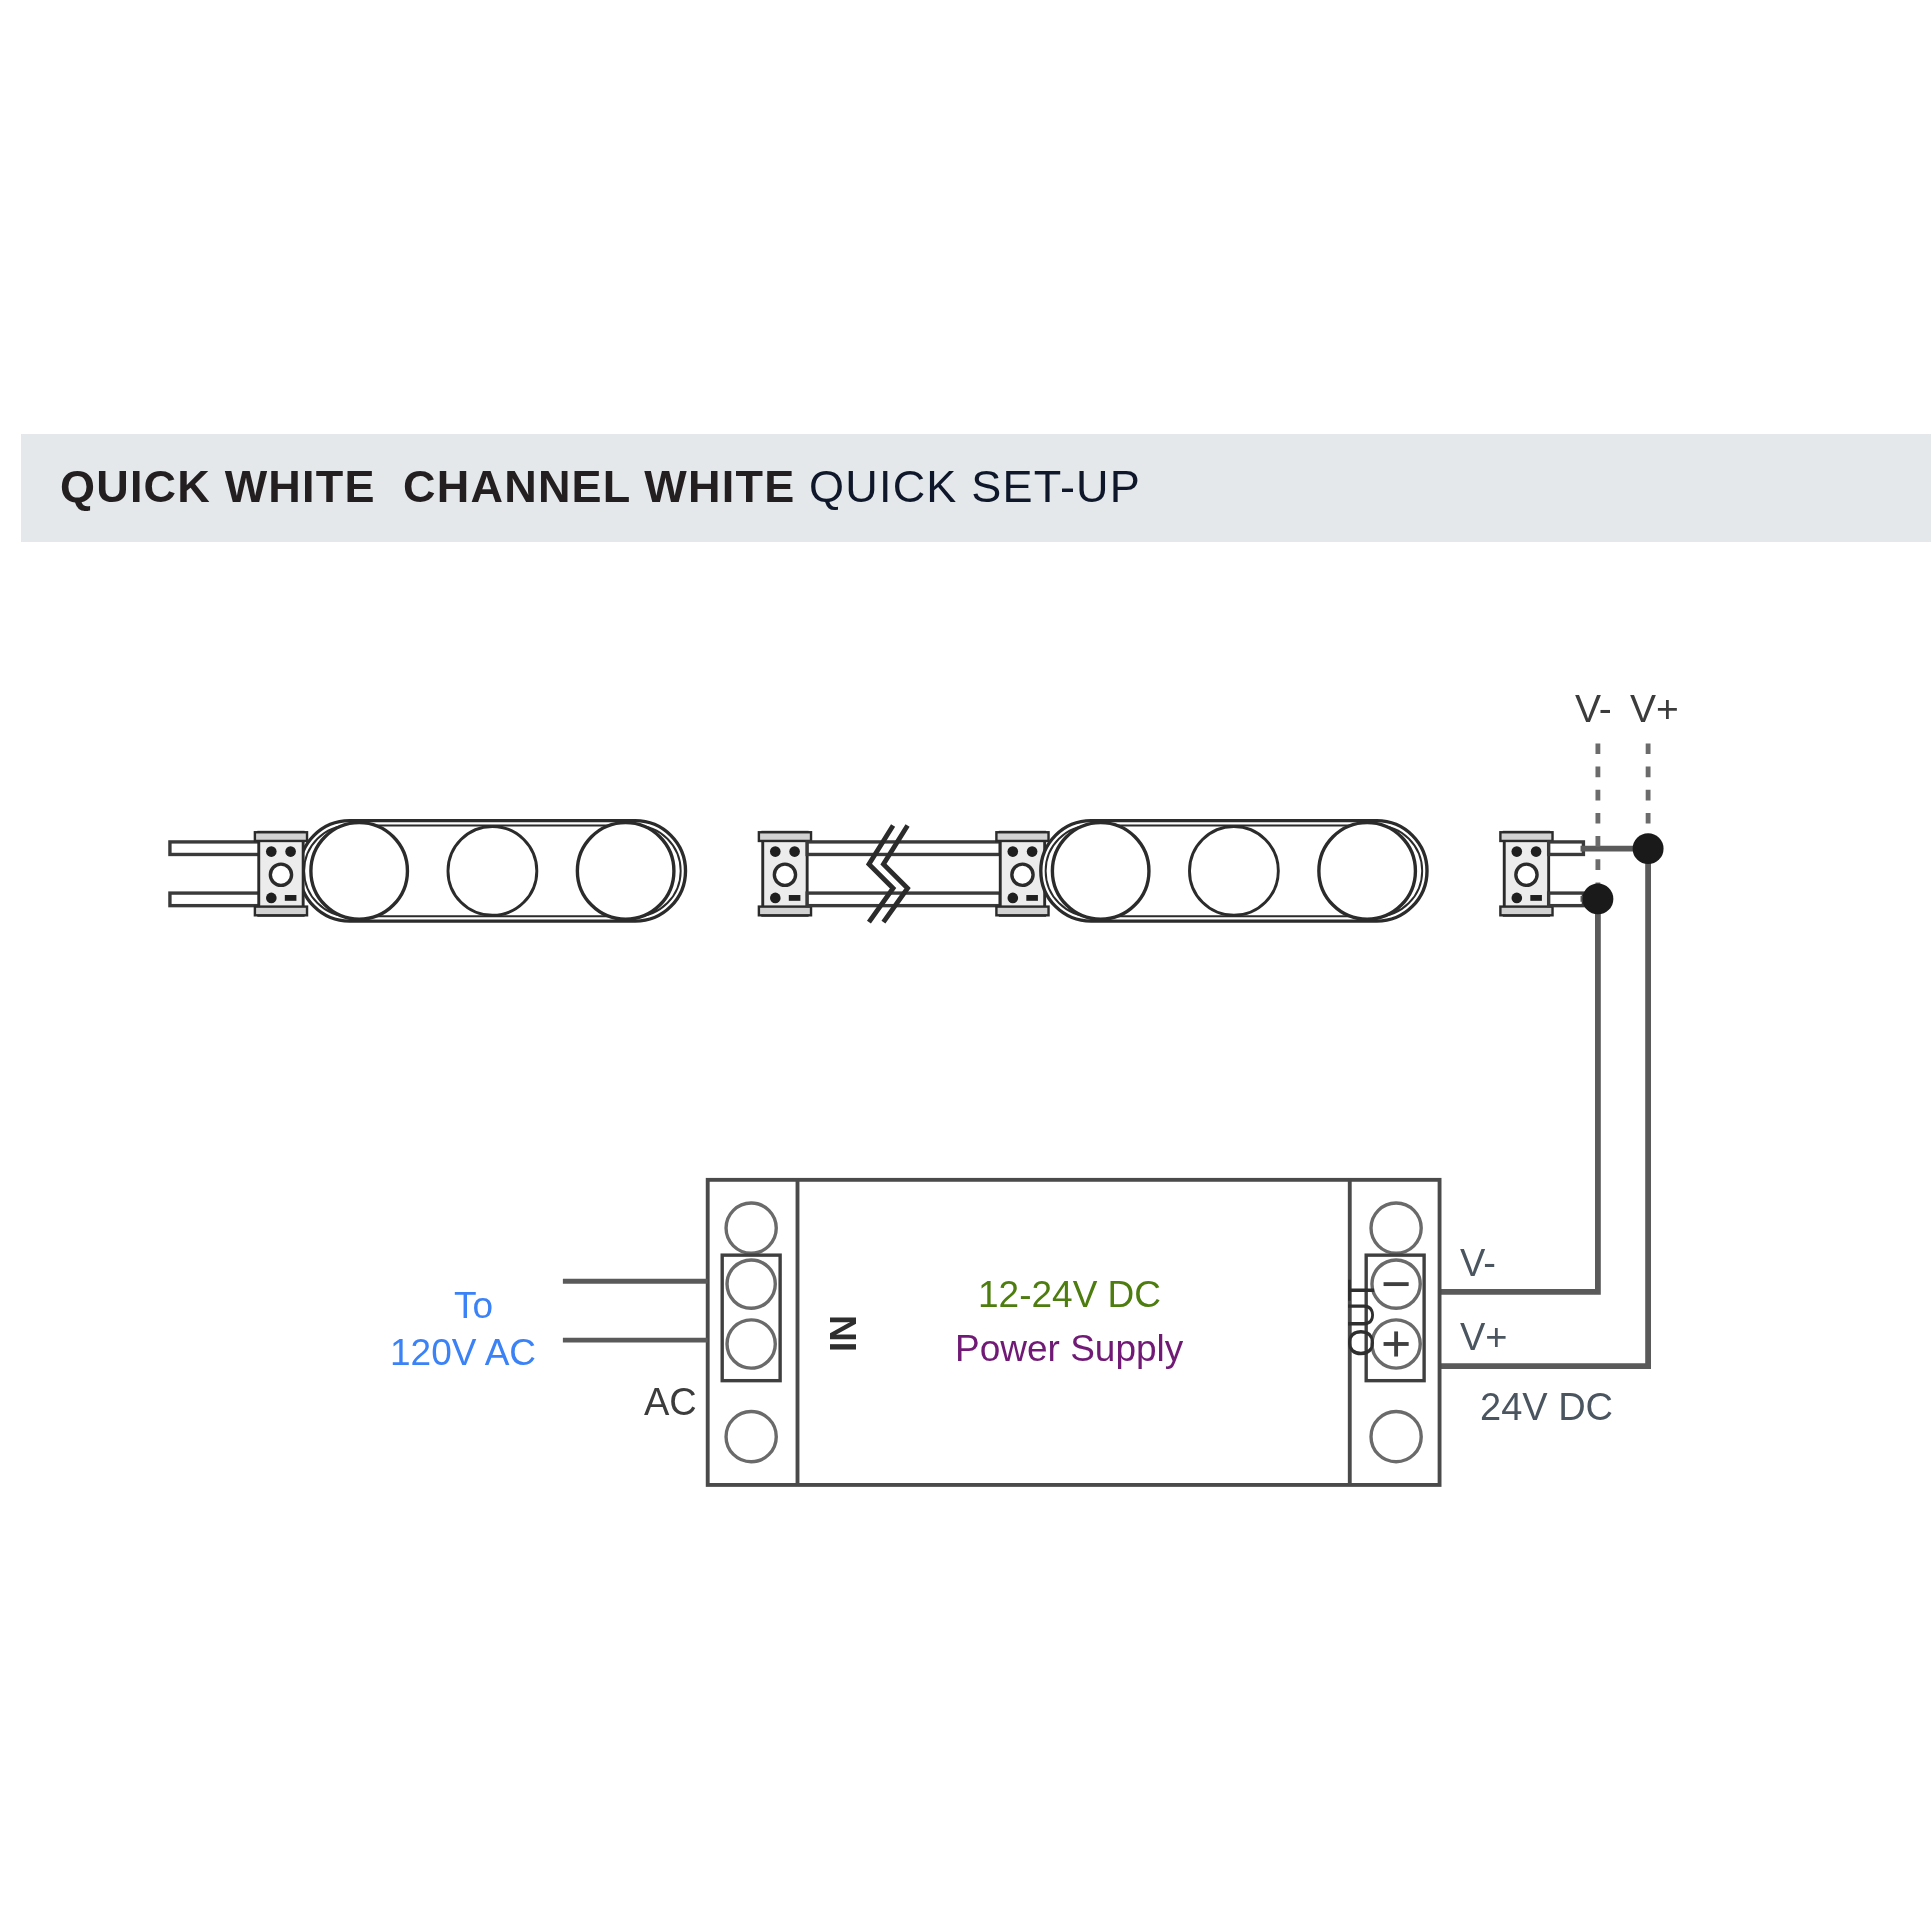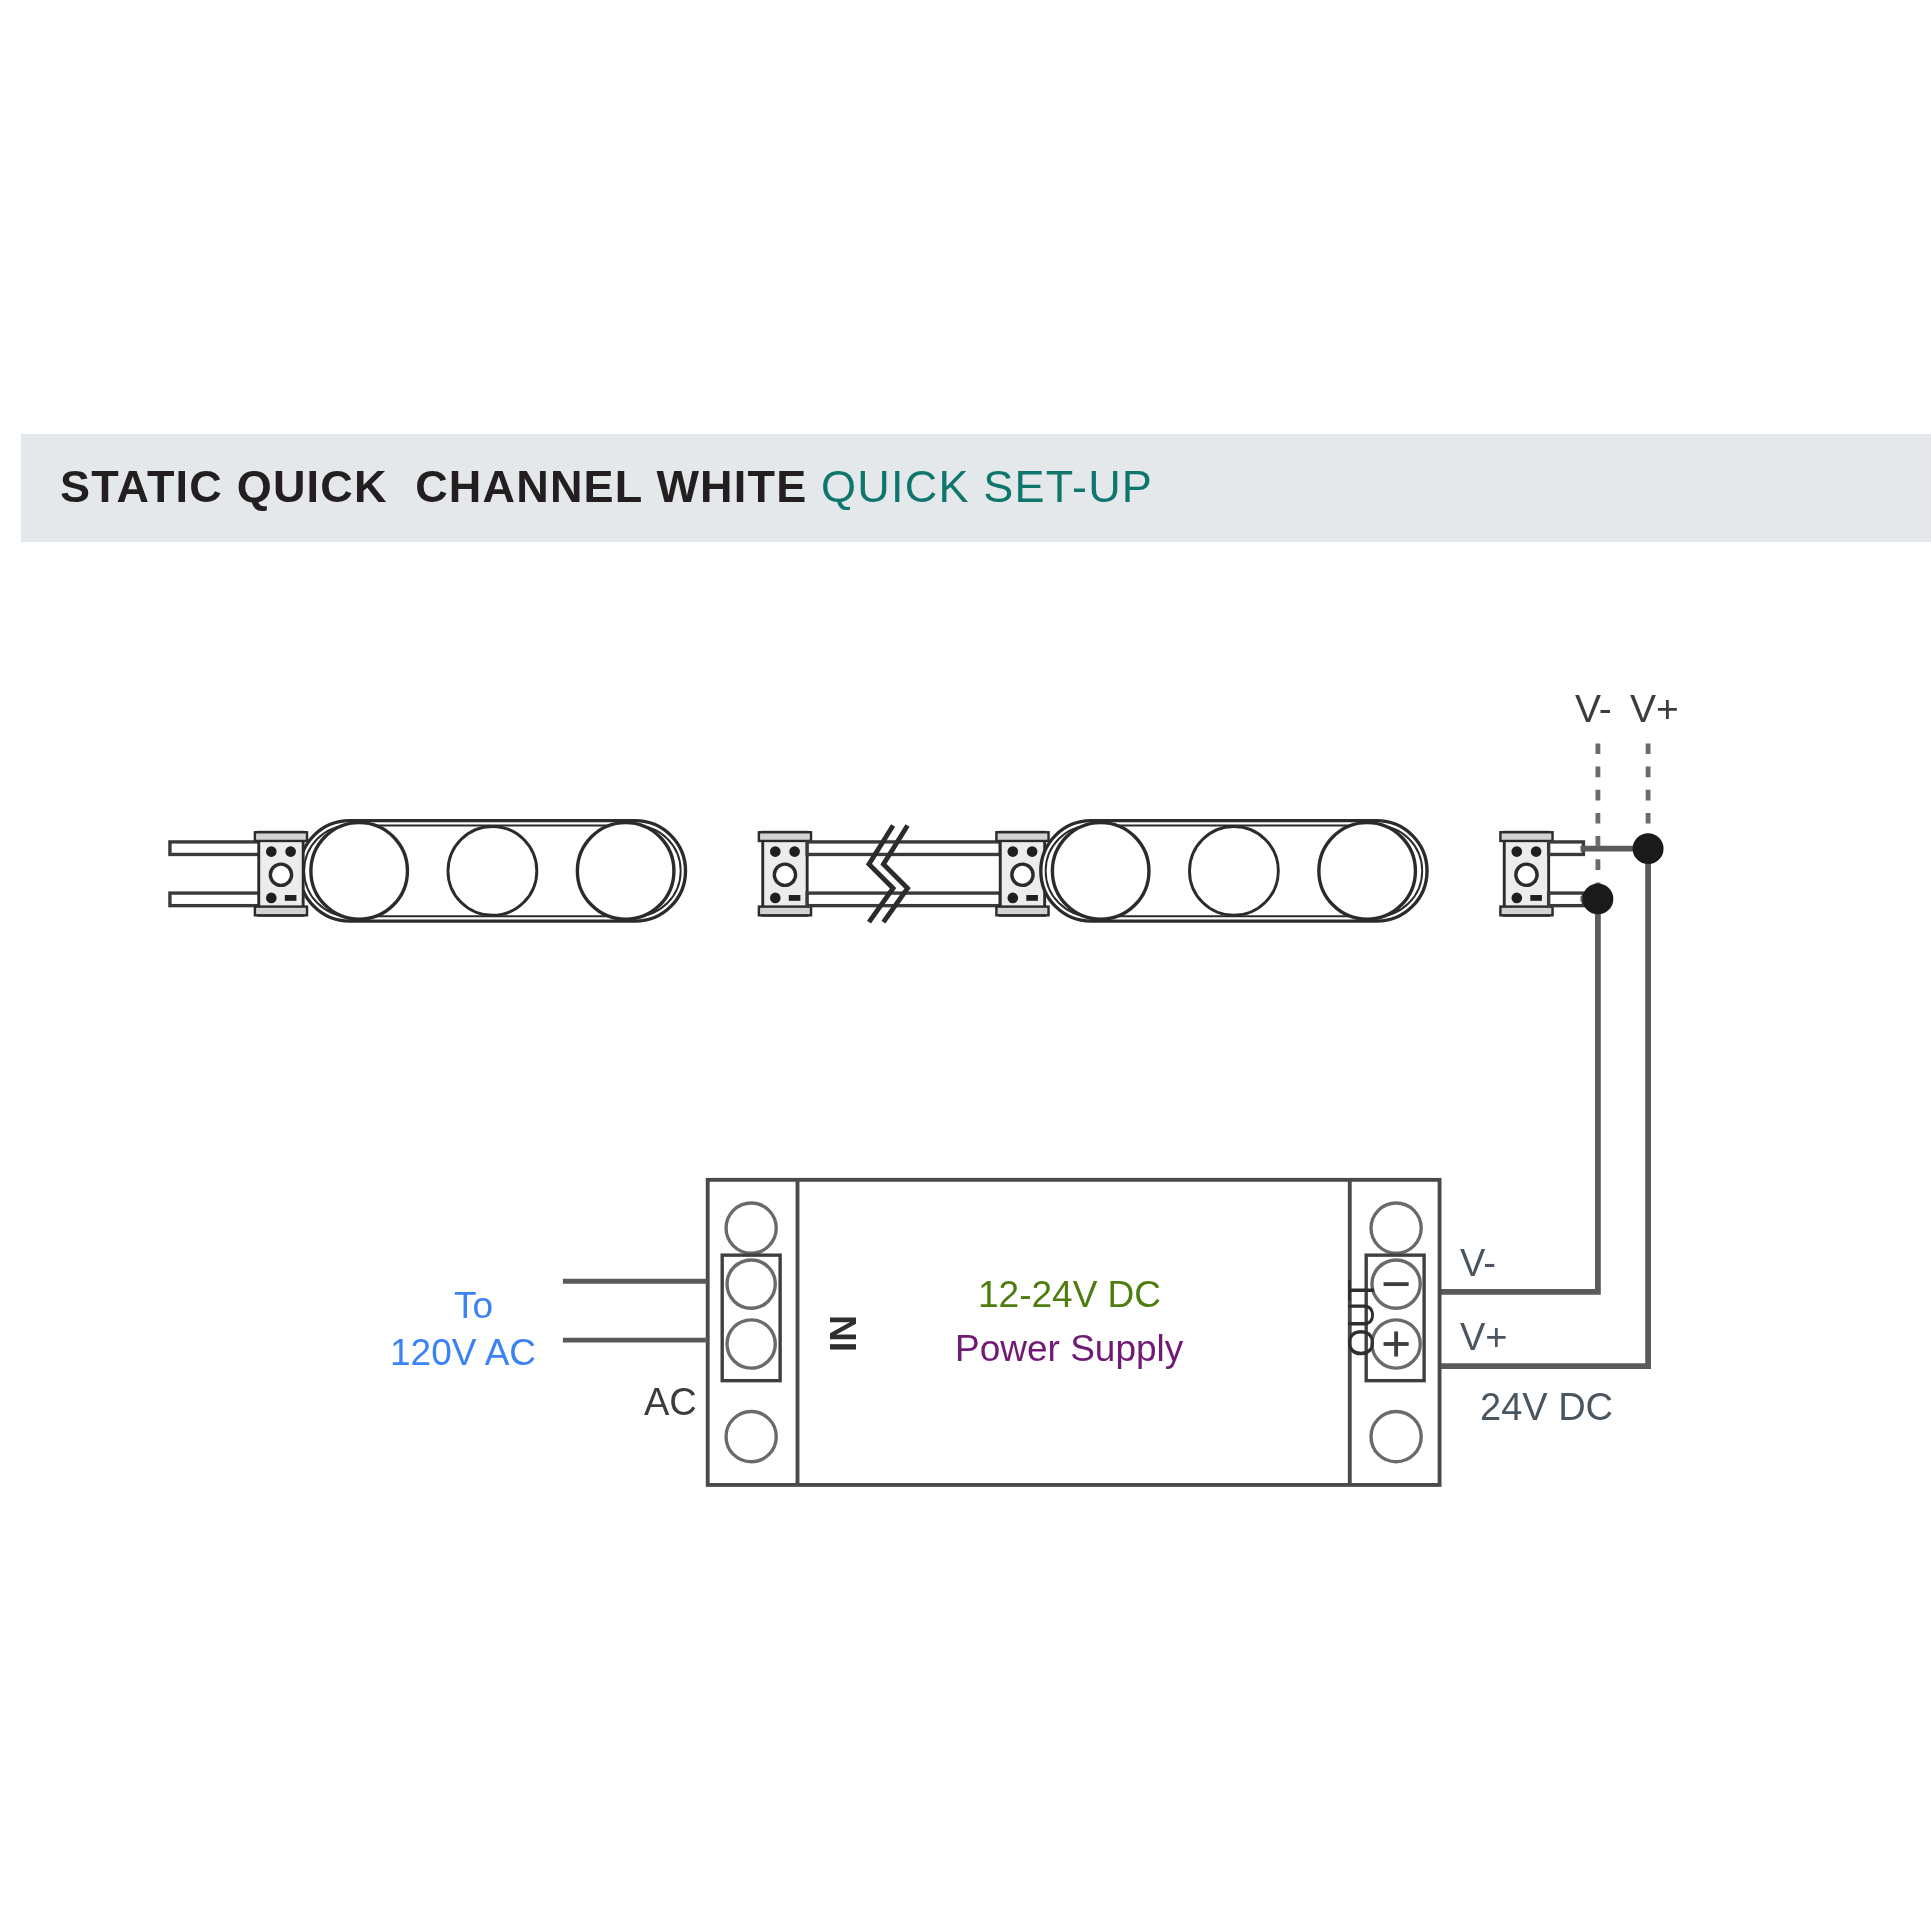--- a/index.html
+++ b/index.html
@@ -38,21 +38,21 @@
     letter-spacing: 1.2px;
     white-space: nowrap;
     line-height: 62px;
   }
   #header-title .bold {
     font-weight: bold;
     color: #231f20;
   }
   #header-title .light {
     font-weight: normal;
-    color: #0f766e;
+    color: #0f172a;
   }
 
   
   #product-code {
     position: absolute;
     left: 632px;
     top: 652px;
     font-size: 55px;
     color: #44505c;
     letter-spacing: 0.5px;
@@ -102,21 +102,21 @@
   }
   #lbl-in  { left: 823px;  top: 1352px; transform: rotate(-90deg); }
   #lbl-out { left: 1341px; top: 1357px; transform: rotate(-90deg); font-weight: normal; }
 </style>
 </head>
 <body>
 
 <div id="page">
 
   <div id="header-band"></div>
-  <div id="header-title"><span class="bold">STATIC QUICK</span><span class="bold">&nbsp;&nbsp;</span><span class="bold">CHANNEL WHITE</span><span class="light">&nbsp;</span><span class="light">QUICK SET-UP</span></div>
+  <div id="header-title"><span class="bold">QUICK WHITE</span><span class="bold">&nbsp;&nbsp;</span><span class="bold">CHANNEL WHITE</span><span class="light">&nbsp;</span><span class="light">QUICK SET-UP</span></div>
 
 
   <svg id="diagram-svg" viewBox="0 0 2000 2000">
 
     <defs>
 
       <g id="connector-block">
 
         <rect x="0" y="0" width="46" height="86" fill="#ececec" stroke="#2b2b2b" stroke-width="3"></rect>
 

